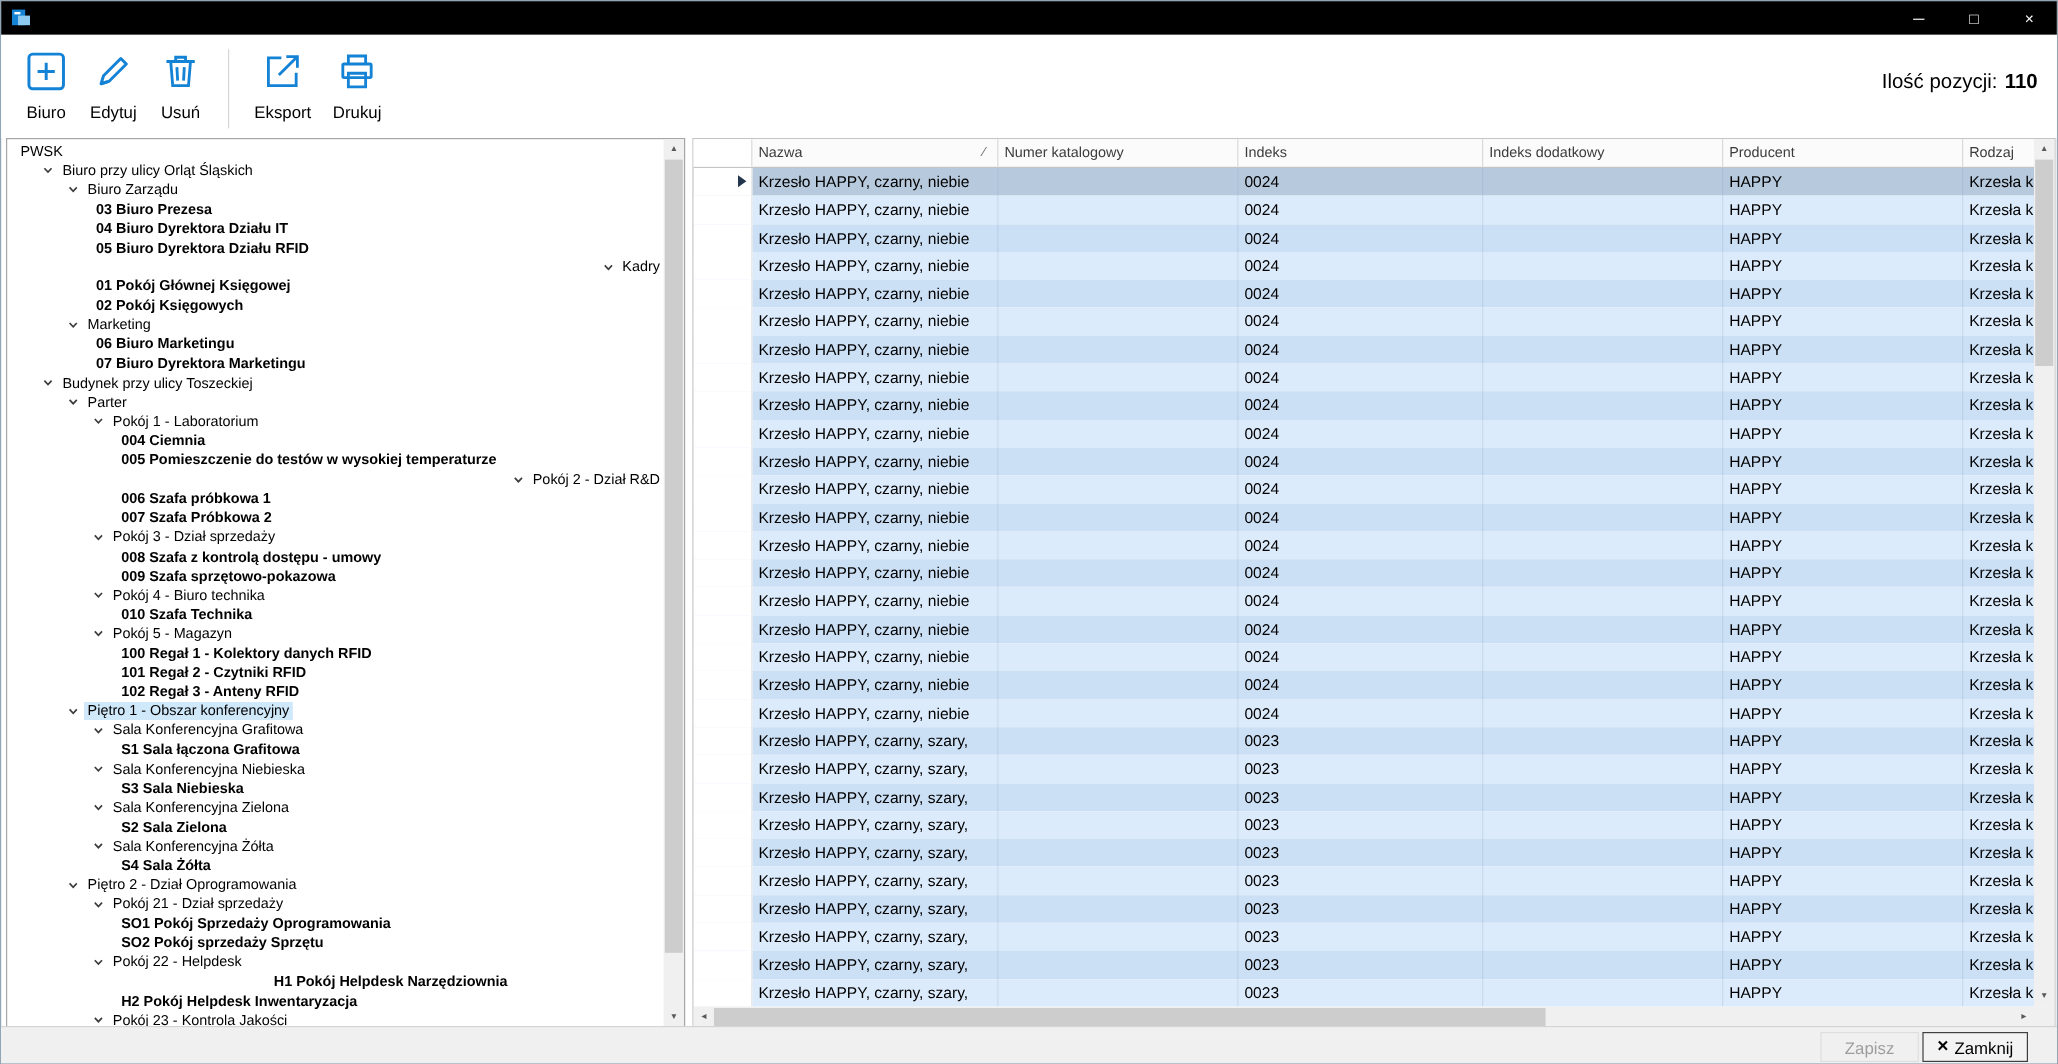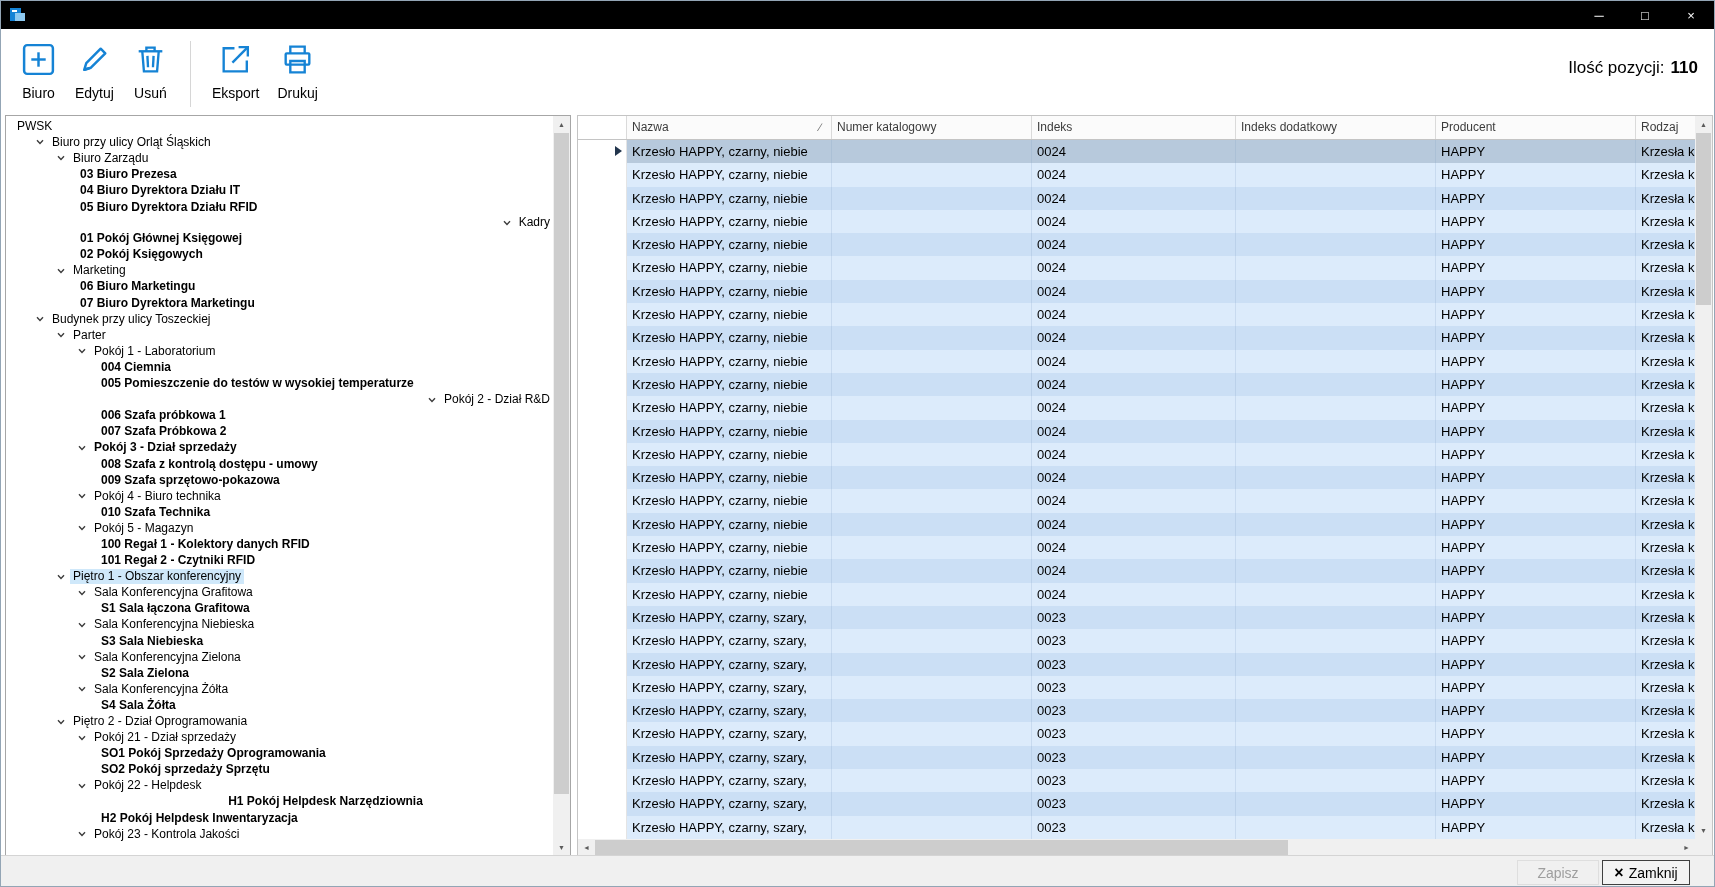--- a/index.html
+++ b/index.html
@@ -242,21 +242,21 @@
             </svg>
           </span>
           <span class="tree-label">Pokój 2 - Dział R&amp;D</span>
         </div>
         <div class="tree-item" style="padding-left: 92px;">
           <span class="tree-label bold">006 Szafa próbkowa 1</span>
         </div>
         <div class="tree-item" style="padding-left: 92px;">
           <span class="tree-label bold">007 Szafa Próbkowa 2</span>
         </div>
-        <div class="tree-item" style="padding-left: 71px; font-weight: bold;">
+        <div class="tree-item" style="padding-left: 71px;">
           <span class="tree-chev">
             <svg width="10" height="10" viewBox="0 0 10 10">
               <path d="M2 3.2 L5 6.4 L8 3.2" stroke="#3c3c3c" stroke-width="1.4" fill="none"></path>
             </svg>
           </span>
           <span class="tree-label">Pokój 3 - Dział sprzedaży</span>
         </div>
         <div class="tree-item" style="padding-left: 92px;">
           <span class="tree-label bold">008 Szafa z kontrolą dostępu - umowy</span>
         </div>
@@ -280,20 +280,23 @@
               <path d="M2 3.2 L5 6.4 L8 3.2" stroke="#3c3c3c" stroke-width="1.4" fill="none"></path>
             </svg>
           </span>
           <span class="tree-label">Pokój 5 - Magazyn</span>
         </div>
         <div class="tree-item" style="padding-left: 92px;">
           <span class="tree-label bold">100 Regał 1 - Kolektory danych RFID</span>
         </div>
         <div class="tree-item" style="padding-left: 92px;">
           <span class="tree-label bold">101 Regał 2 - Czytniki RFID</span>
+        </div>
+        <div class="tree-item" style="padding-left: 92px;">
+          <span class="tree-label bold">102 Regał 3 - Anteny RFID</span>
         </div>
         <div class="tree-item" style="padding-left: 50px;">
           <span class="tree-chev">
             <svg width="10" height="10" viewBox="0 0 10 10">
               <path d="M2 3.2 L5 6.4 L8 3.2" stroke="#3c3c3c" stroke-width="1.4" fill="none"></path>
             </svg>
           </span>
           <span class="tree-label sel">Piętro 1 - Obszar konferencyjny</span>
         </div>
         <div class="tree-item" style="padding-left: 71px;">

